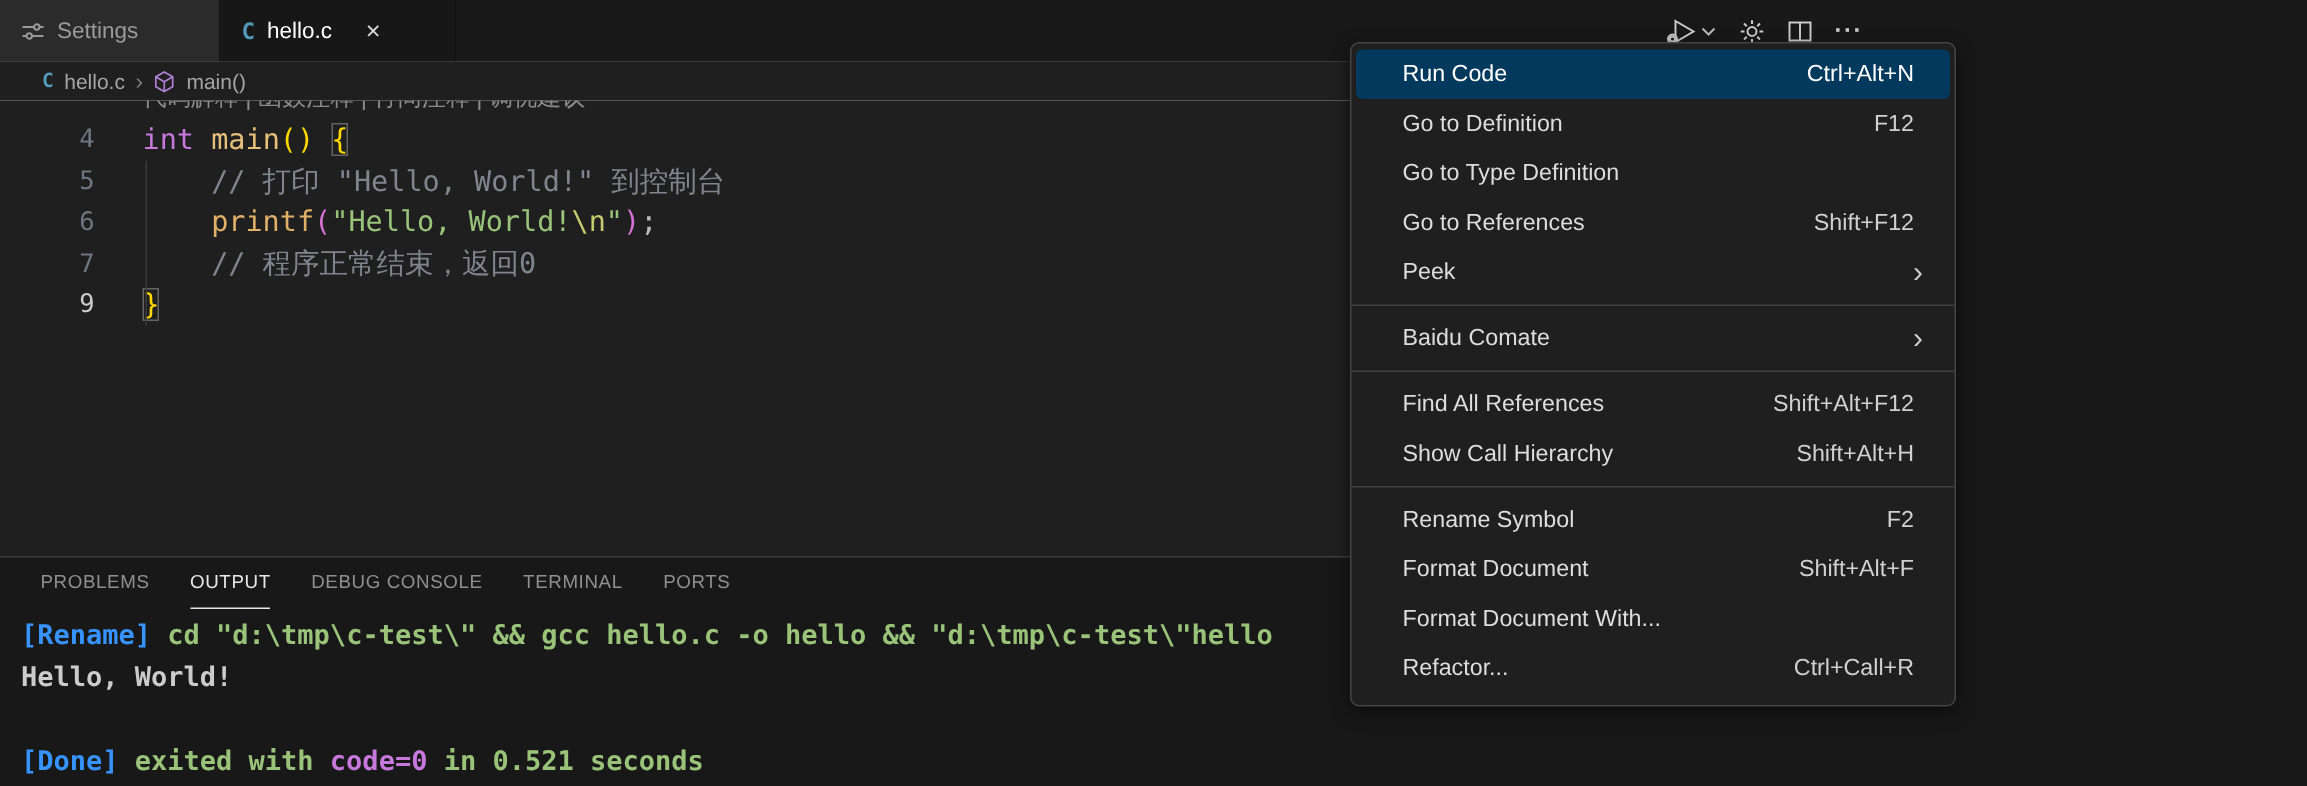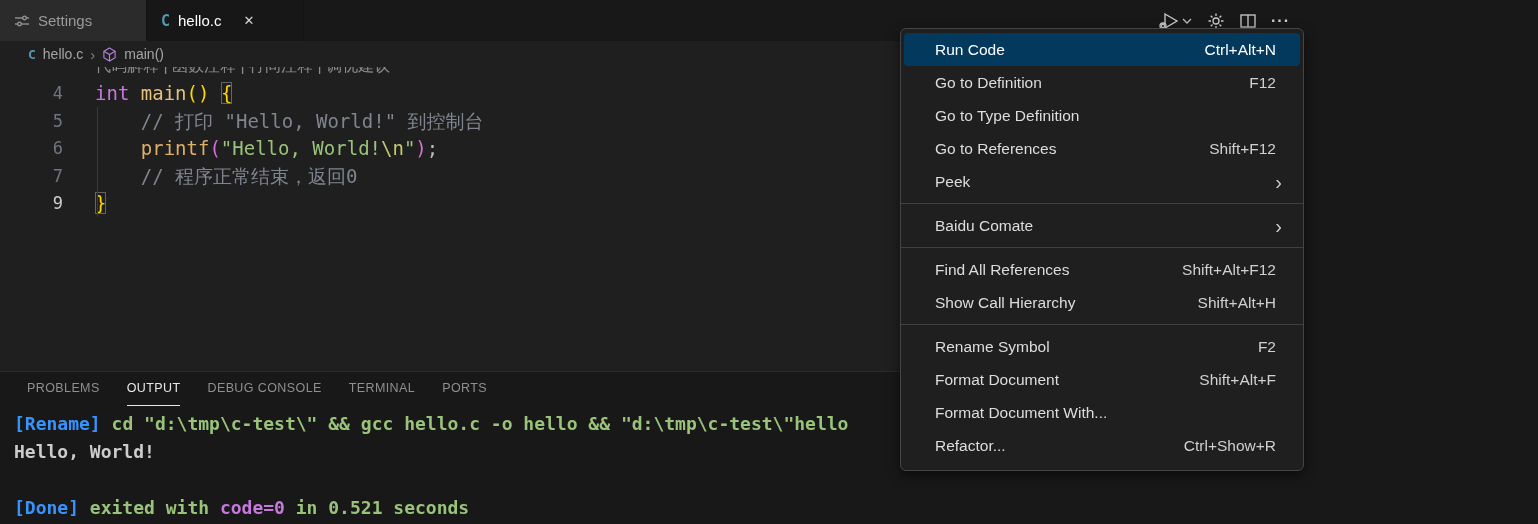--- a/index.html
+++ b/index.html
@@ -1,17 +1,17 @@
 <!DOCTYPE html>
 <html><head>
 <meta charset="utf-8">
 <style>
   html,body{margin:0;padding:0;background:#181818;width:1538px;height:524px;overflow:hidden;
     font-family:"Liberation Sans",sans-serif;-webkit-font-smoothing:antialiased;}
-  .app{position:relative;width:1254px;height:524px;background:#ffffff;padding-left:48px;}
+  .app{position:relative;width:1254px;height:524px;background:#ffffff;}
 
   
   .tabbar{position:absolute;top:0;left:0;right:0;height:41px;background:#1d1d1d;display:flex;align-items:stretch;}
   .tab{display:flex;align-items:center;gap:8px;padding:0 14px;font-size:15px;cursor:pointer;border-right:1px solid #141414;}
   .tab.inactive{background:#2b2b2b;color:#9a9a9a;width:118px;}
   .tab.active{background:#171717;color:#ffffff;width:128px;}
   .tab .closex{margin-left:14px;font-size:13px;color:#d6d6d6;}
   .cicon{color:#519aba;font-weight:bold;font-size:15px;font-family:"DejaVu Sans Mono",monospace;}
   .tab-fill{flex:1;background:#181818;}
   .tab-actions{display:flex;align-items:center;gap:14px;background:#181818;padding:0 12px;}
@@ -261,18 +261,18 @@
         <div class="mi">
           <span class="mlbl">Format Document</span>
           <span class="msc">Shift+Alt+F</span>
         </div>
         <div class="mi">
           <span class="mlbl">Format Document With...</span>
           <span class="msc"></span>
         </div>
         <div class="mi">
           <span class="mlbl">Refactor...</span>
-          <span class="msc">Ctrl+Show+R</span>
+          <span class="msc">Ctrl+Call+R</span>
         </div>
       </div>
   </div>
 
 </div>
 
 </body></html>

